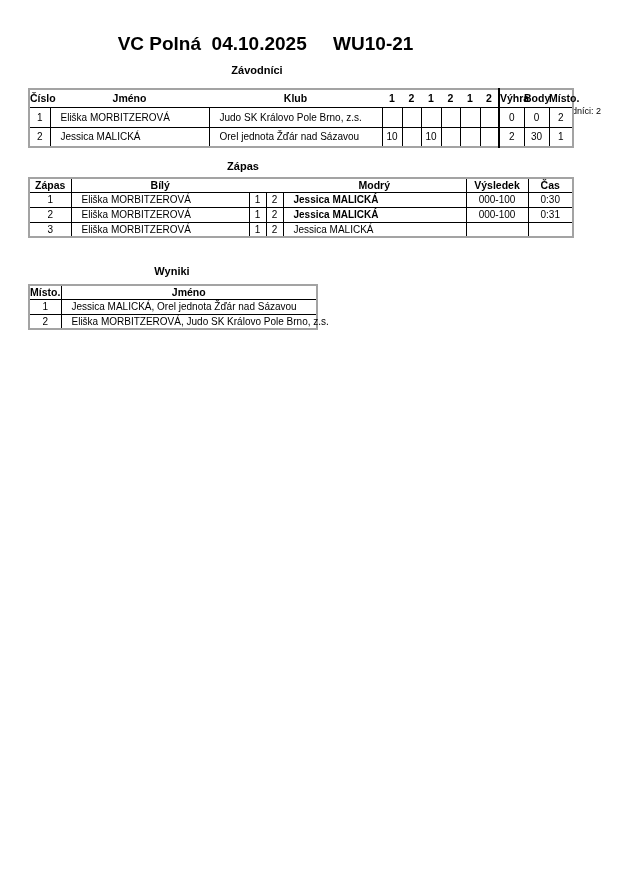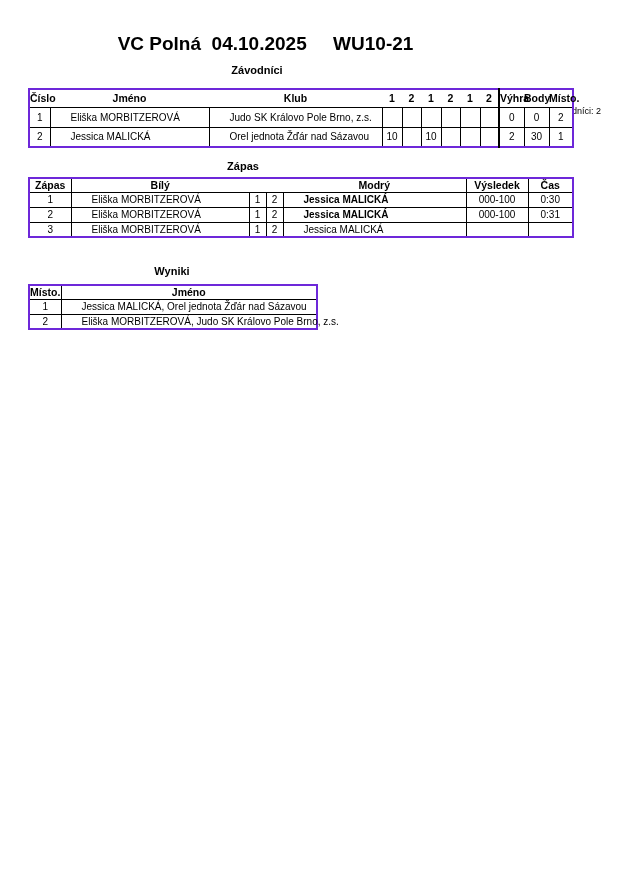--- a/index.html
+++ b/index.html
@@ -15,36 +15,36 @@
     position:absolute;font-weight:700;font-size:11px;transform:translateX(-50%);
     white-space:nowrap;
   }
   #lbl-zavodnici{left:257px;top:64px;}
   #lbl-zapas{left:243px;top:160px;}
   #lbl-wyniki{left:172px;top:265px;text-align:center;}
   .count-label{position:absolute;top:62px;right:29px;font-size:9px;white-space:nowrap;margin-top:44px;}
 
   table{
     position:absolute;border-collapse:collapse;table-layout:fixed;
-    border:2px solid #6d28d9;background:#fff;
+    border:2px solid #a3a3a3;background:#fff;
   }
   #t1{left:28px;top:88px;width:544px;}
   #t2{left:28px;top:177px;width:544px;}
   #t3{left:28px;top:284px;width:288px;}
 
   td{
     border:1px solid #000;font-size:10px;padding:0;text-align:center;
     white-space:nowrap;overflow:visible;
   }
   th{
     font-weight:700;font-size:10.5px;padding:0;text-align:center;
     white-space:nowrap;overflow:visible;
     border:none;border-bottom:1px solid #000;
   }
-  .lft{text-align:left;padding-left:20px;}
+  .lft{text-align:left;padding-left:10px;}
   .thickL{border-left:2px solid #000;}
   .hdr-r{border-right:1px solid #000;}
   .winner{font-weight:700;}
   #t1 tr.hd{height:18px;} #t1 tr.dt{height:20px;}
   #t2 tr.hd{height:14px;} #t2 tr.dt{height:15px;}
   #t3 tr.hd{height:14px;} #t3 tr.dt{height:15px;}
 </style>
 </head>
 <body>
 

